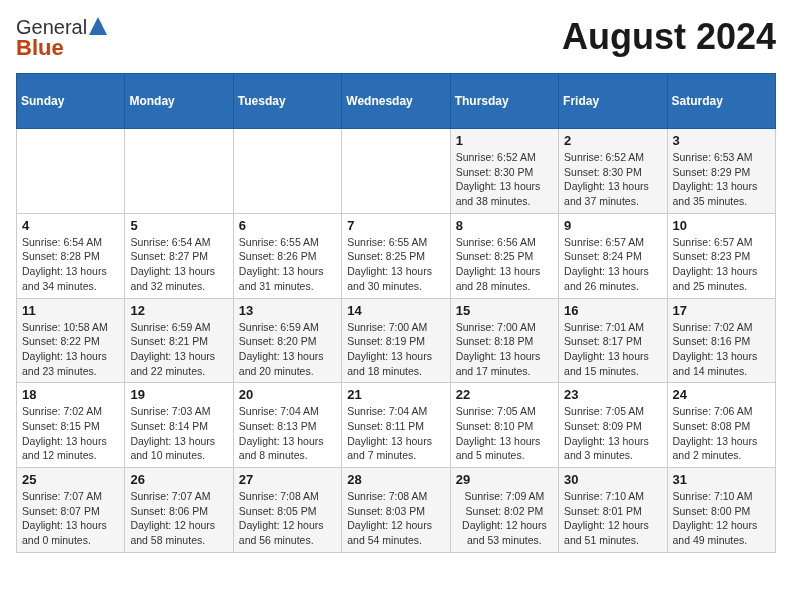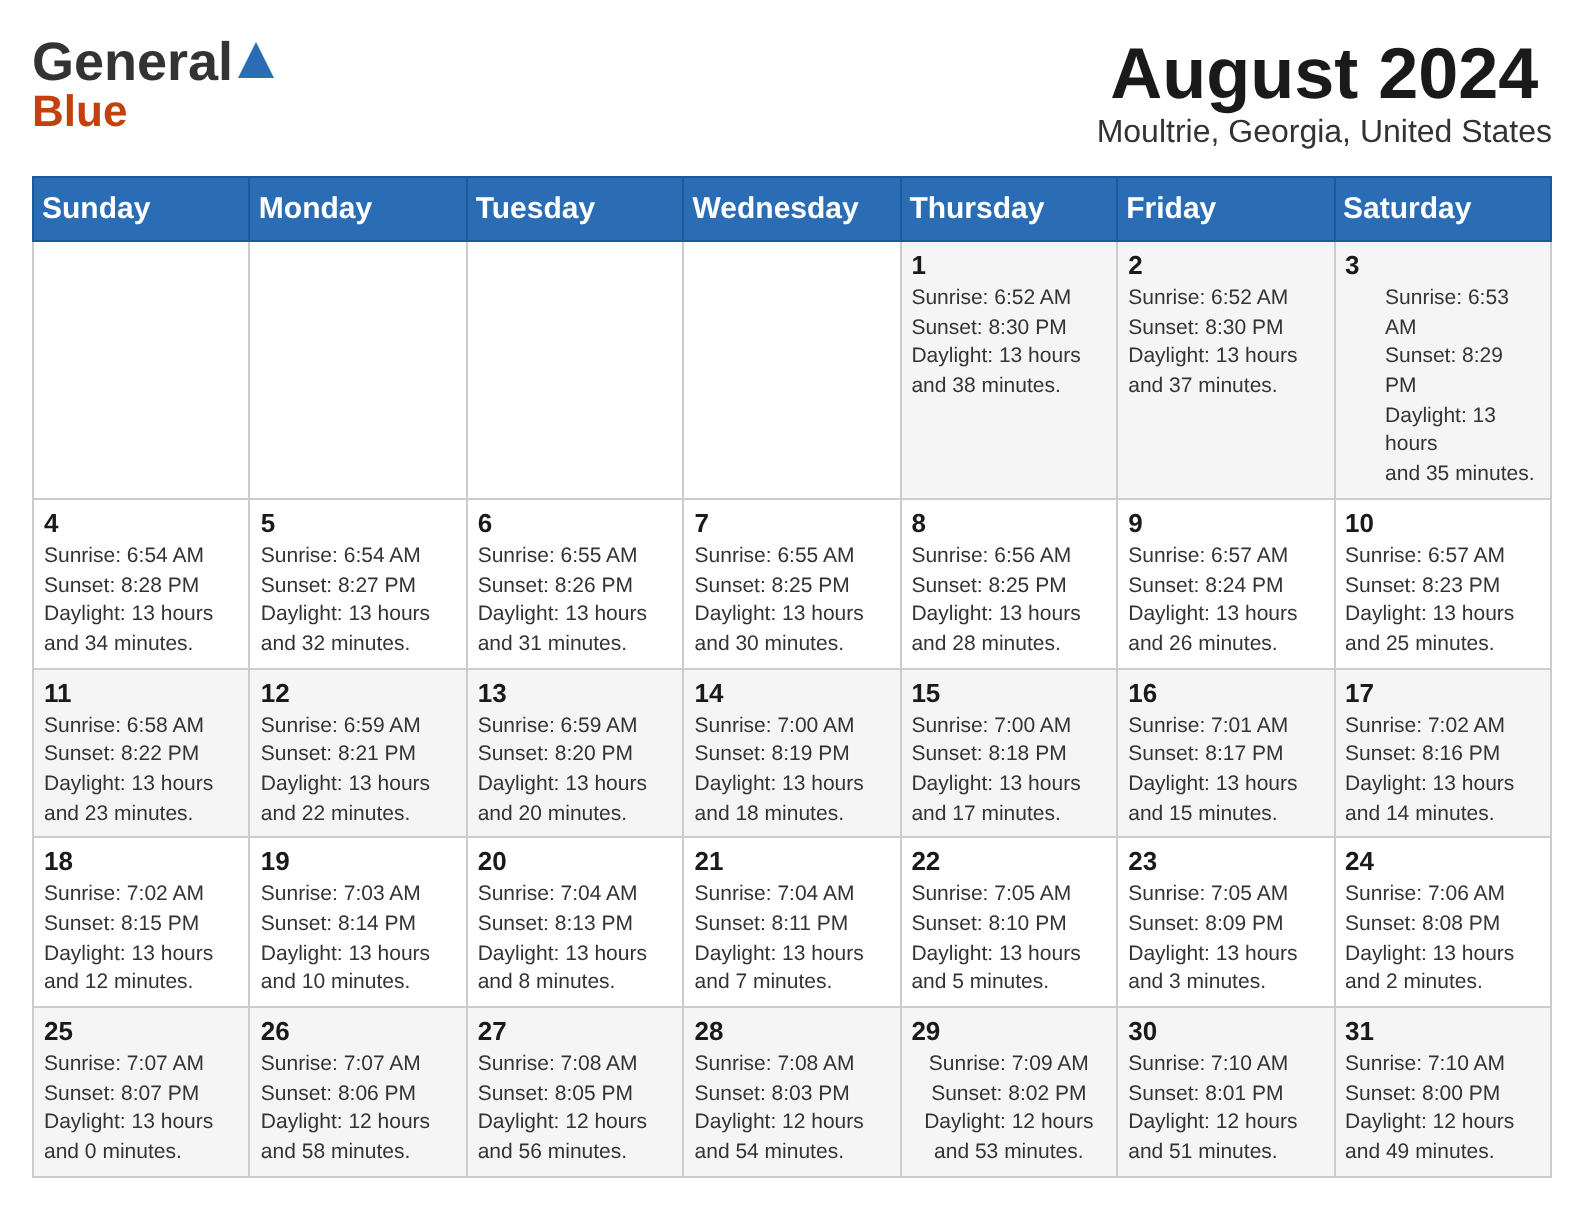--- a/index.html
+++ b/index.html
@@ -39,23 +39,23 @@
       color: #333;
     }
     .calendar {
       width: 100%;
       border-collapse: collapse;
       font-size: 11px;
     }
     .calendar thead th {
       background-color: #2a6db5;
       color: #fff;
-      padding: 7px 4px;
+      padding: 20px 4px;
       text-align: left;
-      font-size: 15px;
+      font-size: 12px;
       font-weight: bold;
       border: 1px solid #1a5a9a;
       margin-top: 20px;
     }
     .calendar tbody td {
       border: 1px solid #ccc;
       vertical-align: top;
       padding: 4px 5px;
       width: 108px;
       min-height: 80px;
@@ -82,30 +82,29 @@
     .empty-cell {
       background: #fff !important;
     }
   </style>
 </head>
 <body>
 
 <div class="header">
   <div class="logo">
     <div class="logo-row">
-      <span style="font-size:27px; font-weight:bold; color:#333;">General</span>
+      <span style="font-size:20px; font-weight:normal; color:#333;">General</span>
       <svg width="18" height="18" viewBox="0 0 18 18" style="margin-left:2px; margin-top:-4px;">
         <polygon points="9,0 18,18 0,18" fill="#2a6db5"></polygon>
       </svg>
     </div>
     <span style="font-size:22px; font-weight:bold; color:#c2410c; margin-top:-4px;">Blue</span>
   </div>
   <div class="title-area">
     <h1>August 2024</h1>
-    <h2>Moultrie, Georgia, United States</h2>
   </div>
 </div>
 
 <table class="calendar">
   <thead>
     <tr>
     <th>Sunday</th>
         <th>Monday</th>
         <th>Tuesday</th>
         <th>Wednesday</th>
@@ -129,21 +128,21 @@
         </td>
         <td>
           <span class="day-num">2</span>
           <div class="day-info" style="white-space: pre-line;">Sunrise: 6:52 AM
 Sunset: 8:30 PM
 Daylight: 13 hours
 and 37 minutes.</div>
         </td>
         <td>
           <span class="day-num">3</span>
-          <div class="day-info" style="white-space: pre-line; margin-left: 20px;">Sunrise: 6:53 AM
+          <div class="day-info" style="white-space: pre-line;">Sunrise: 6:53 AM
 Sunset: 8:29 PM
 Daylight: 13 hours
 and 35 minutes.</div>
         </td>
       </tr>
       <tr>
         <td>
           <span class="day-num">4</span>
           <div class="day-info" style="white-space: pre-line;">Sunrise: 6:54 AM
 Sunset: 8:28 PM
@@ -189,21 +188,21 @@
           <span class="day-num">10</span>
           <div class="day-info" style="white-space: pre-line;">Sunrise: 6:57 AM
 Sunset: 8:23 PM
 Daylight: 13 hours
 and 25 minutes.</div>
         </td>
       </tr>
       <tr>
         <td>
           <span class="day-num">11</span>
-          <div class="day-info" style="white-space: pre-line;">Sunrise: 6:58 AM
+          <div class="day-info" style="white-space: pre-line;">Sunrise: 10:58 AM
 Sunset: 8:22 PM
 Daylight: 13 hours
 and 23 minutes.</div>
         </td>
         <td>
           <span class="day-num">12</span>
           <div class="day-info" style="white-space: pre-line;">Sunrise: 6:59 AM
 Sunset: 8:21 PM
 Daylight: 13 hours
 and 22 minutes.</div>

